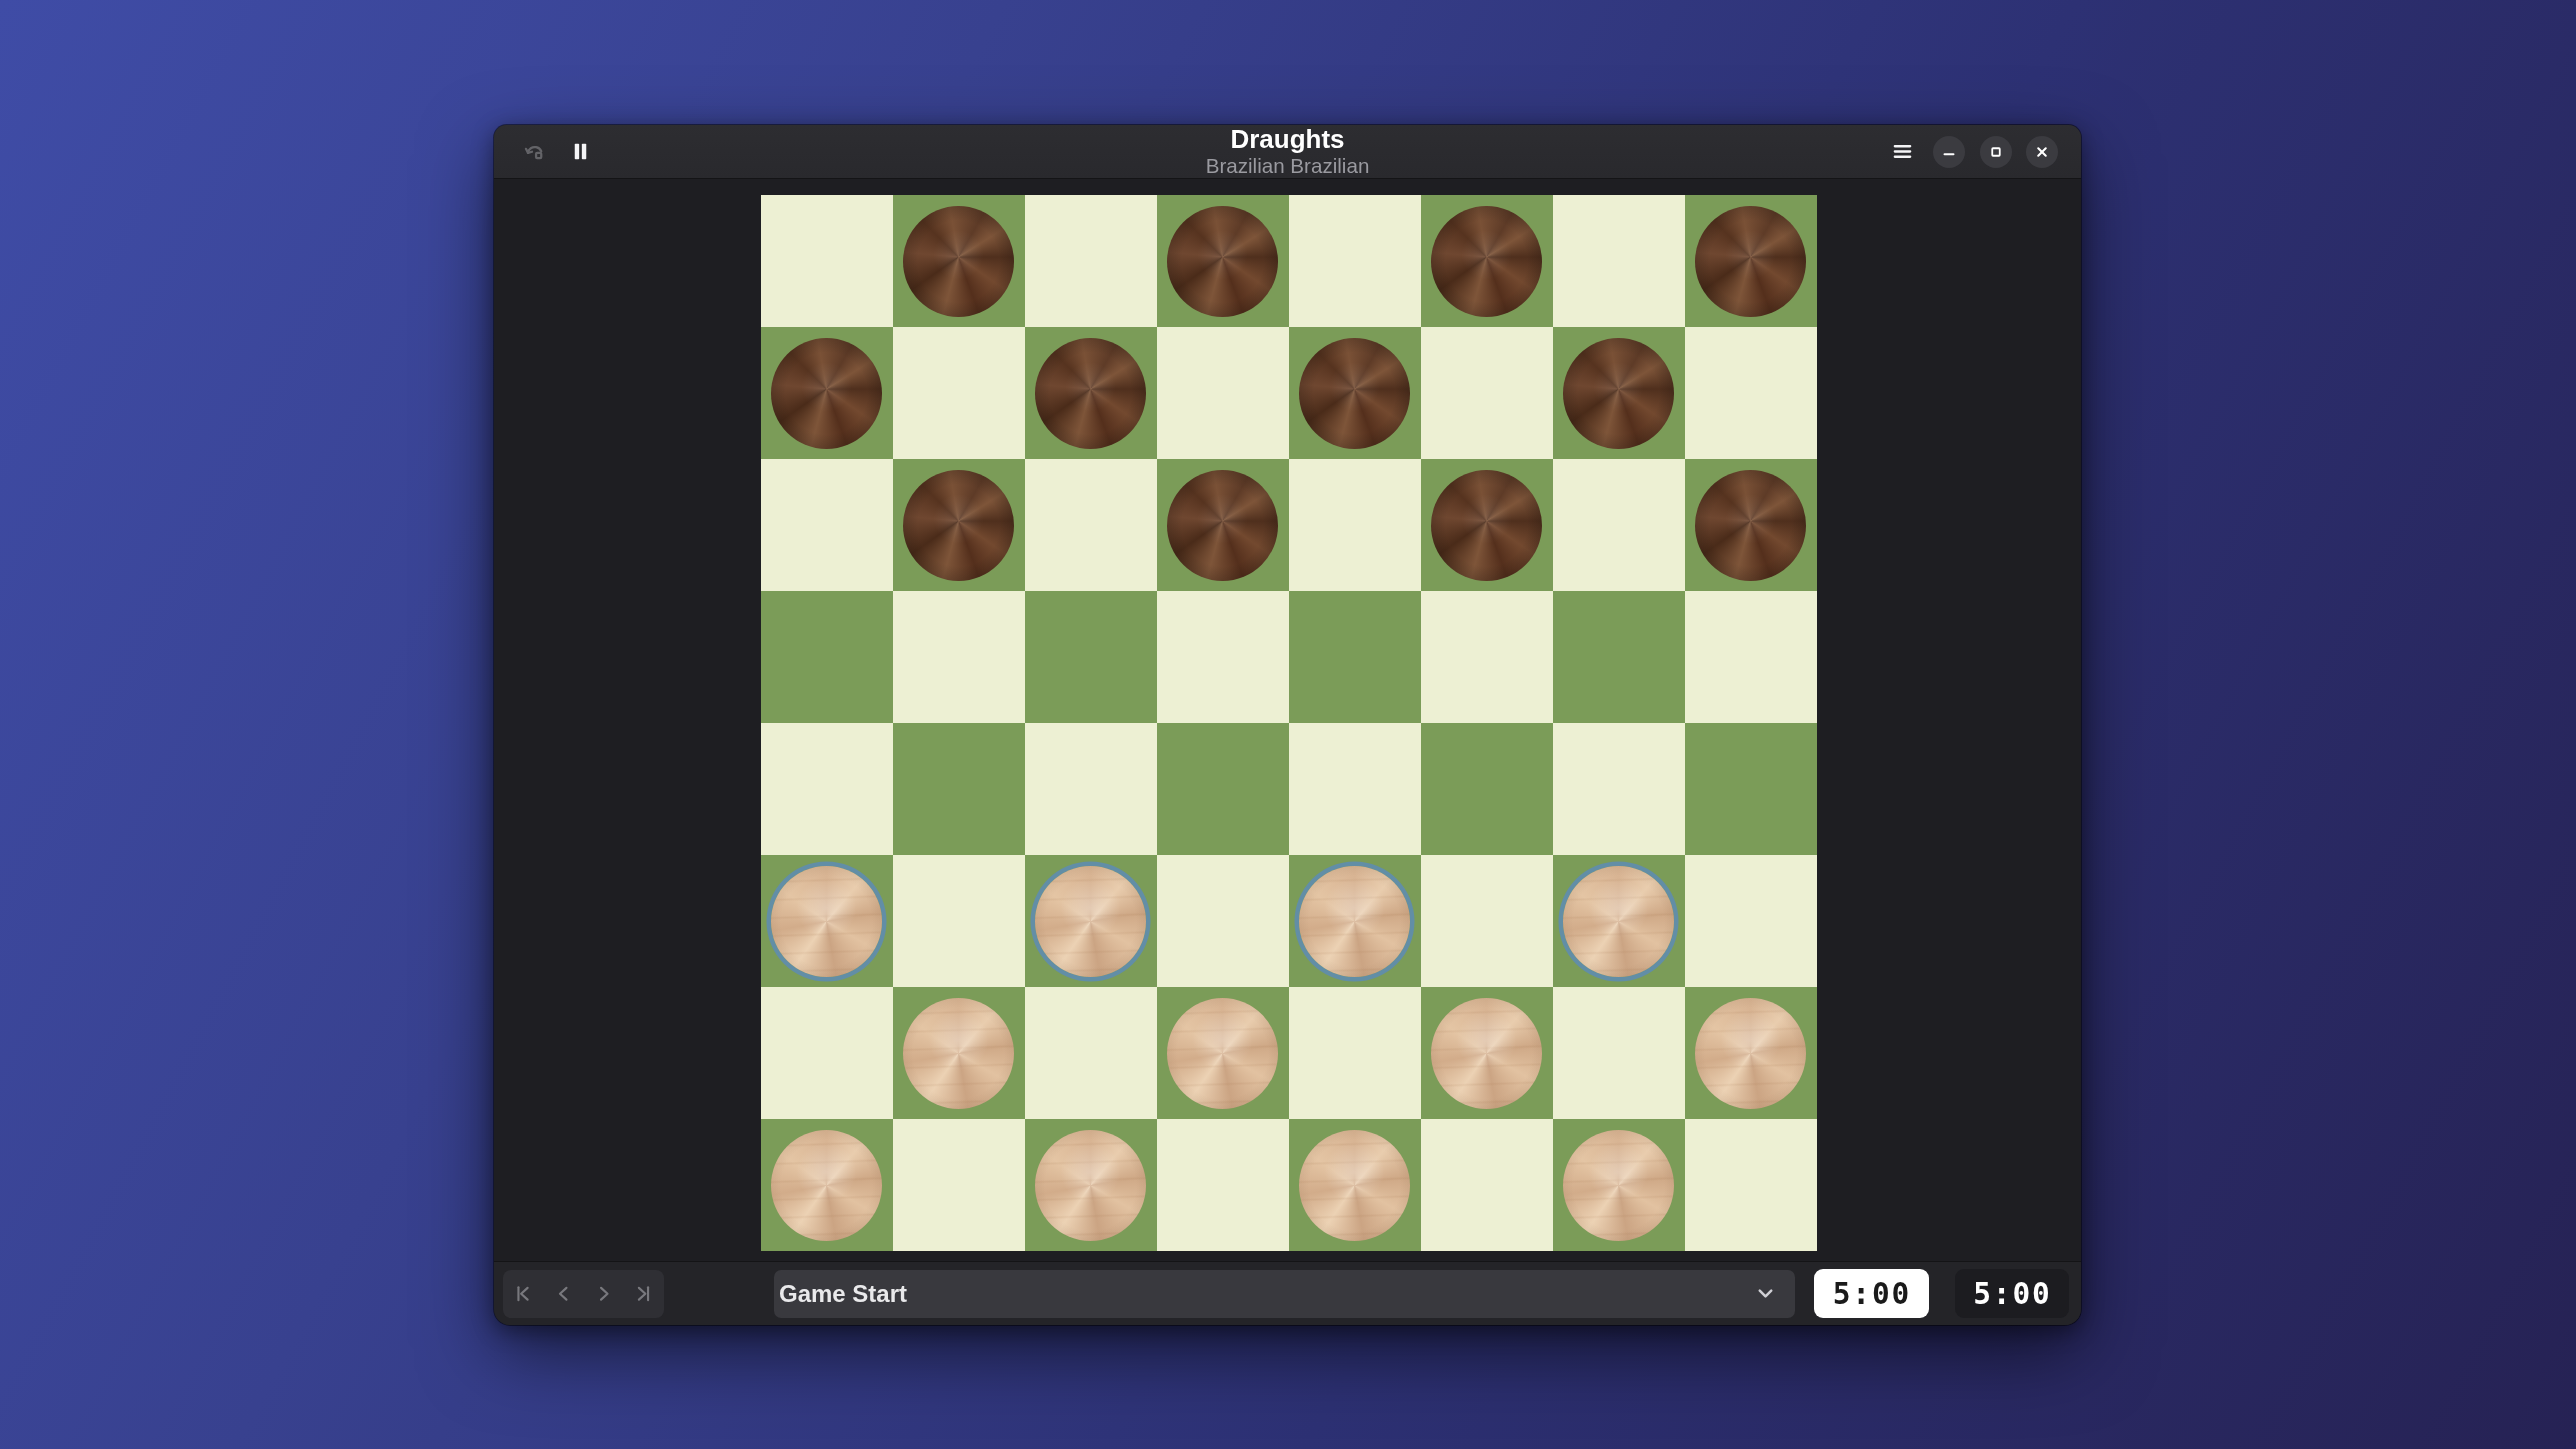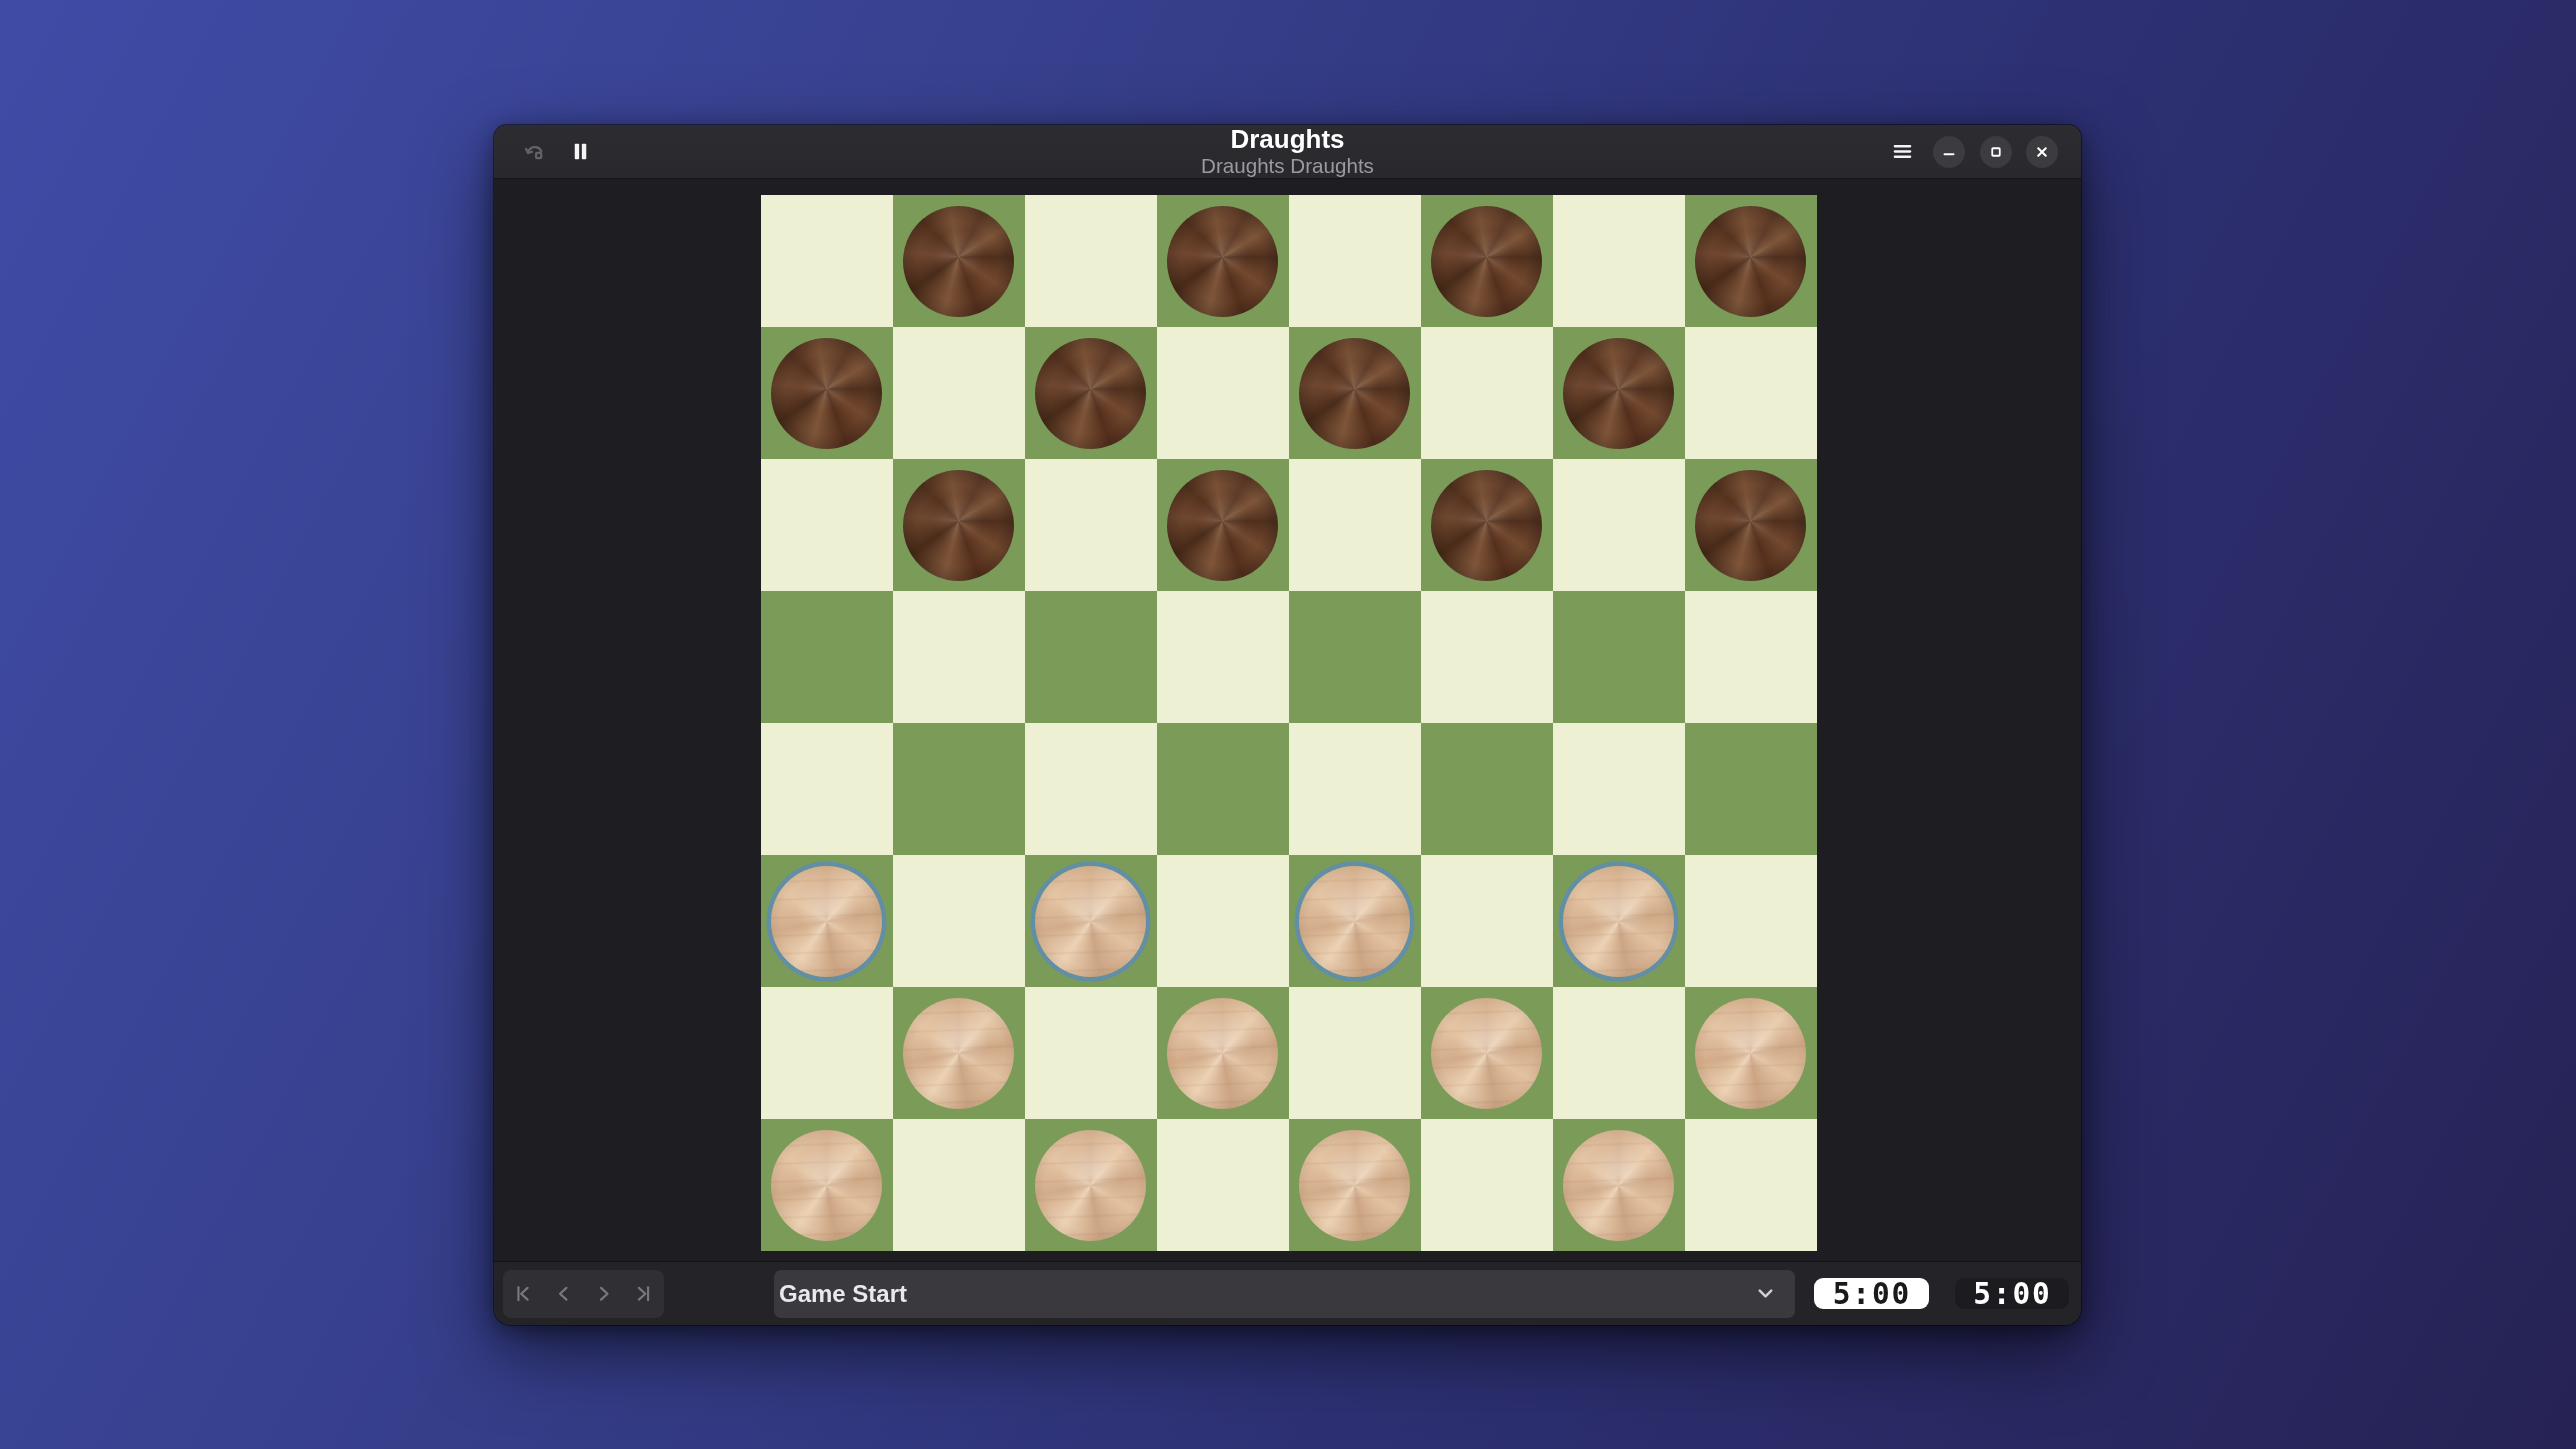--- a/index.html
+++ b/index.html
@@ -122,21 +122,21 @@
     width: 1021px; height: 48px;
     background: var(--control-bg, #39393e);
     border-radius: 7.2px;
     display: flex;
     align-items: center;
     padding: 0 18px 0 5px;
     box-sizing: border-box;
   }
   .combo-label { flex: 1 1 auto; font-size: 24px; font-weight: 600; color: #e9e9eb; }
   .clock {
-    height: 31px;
+    height: 49px;
     border-radius: 9px;
     display: flex; align-items: center; justify-content: center;
     font-family: "DejaVu Sans Mono", monospace;
     font-size: 29.5px; font-weight: 700;
     letter-spacing: 1.8px;
   }
   .clock.white-clock {
     margin-left: 19.7px; width: 115px;
     background: var(--clock-light-bg, #ffffff);
     color: var(--clock-light-text, #1a1a1a);
@@ -171,21 +171,21 @@
             <svg width="23" height="23" viewBox="0 0 24 24" fill="#f5f5f7">
               <rect x="6" y="4" width="4.6" height="16" rx="0.8"></rect>
               <rect x="13.4" y="4" width="4.6" height="16" rx="0.8"></rect>
             </svg>
           </span>
         </div>
       </div>
 
       <div class="titlebox">
         <div class="title">Draughts</div>
-        <div class="subtitle">Draughts Draughts</div>
+        <div class="subtitle">Brazilian Brazilian</div>
       </div>
 
       <div class="hb-right">
         <div class="hb-btn">
           <span>
             <svg width="23" height="23" viewBox="0 0 24 24" fill="none" stroke="#f5f5f7" stroke-width="2.4" stroke-linecap="round">
               <path d="M4 6.5 H20"></path>
                 <path d="M4 12 H20"></path>
                 <path d="M4 17.5 H20"></path>
             </svg>

